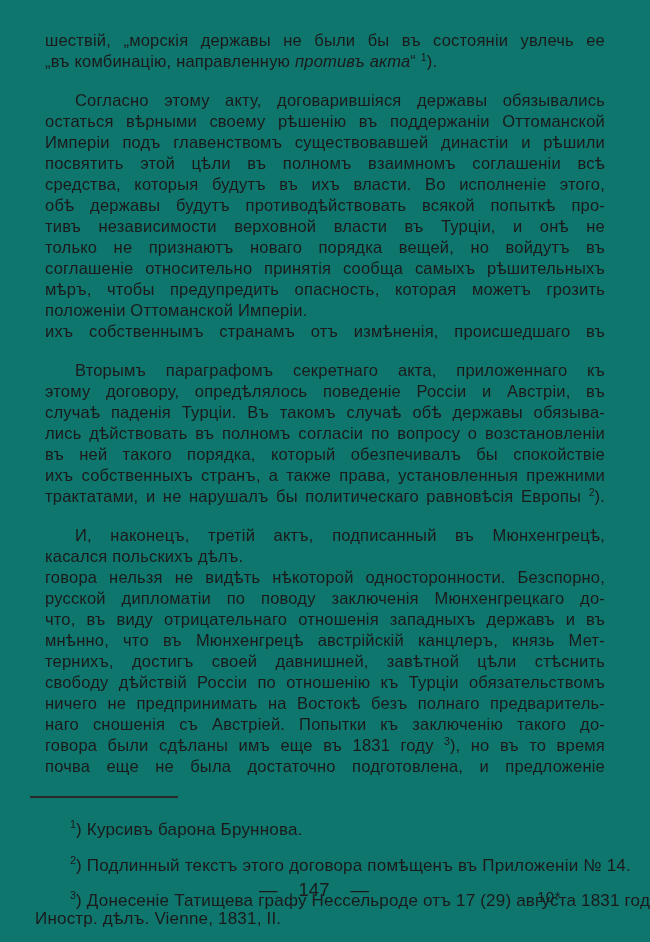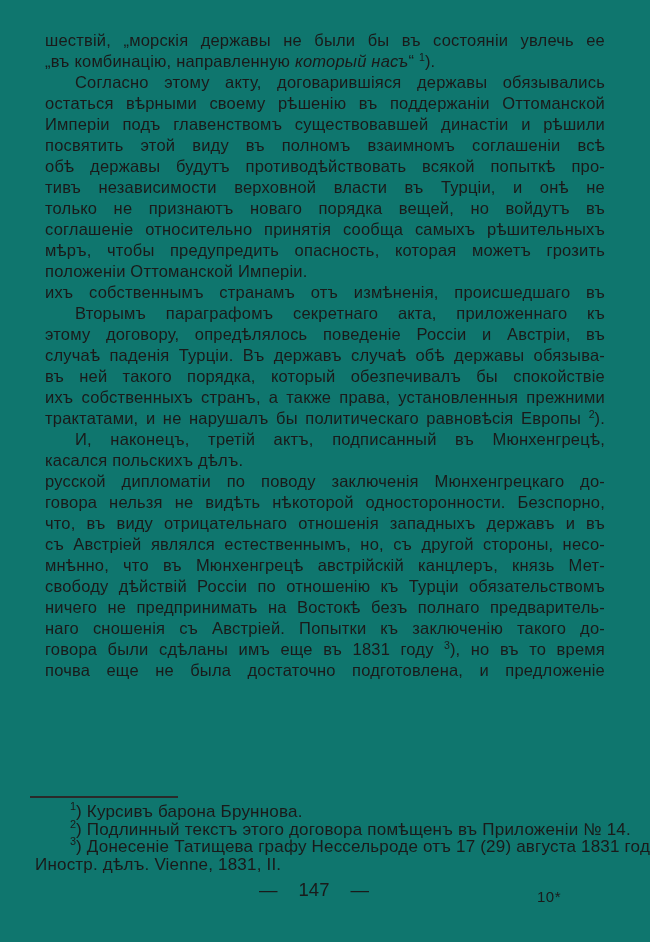--- a/index.html
+++ b/index.html
@@ -22,21 +22,21 @@
     letter-spacing: 0.2px;
   }
   .line {
     text-align: justify;
     text-align-last: left;
     height: 21px;
     overflow: visible;
     white-space: nowrap;
   }
   .line.just { text-align-last: justify; }
-  .line.indent { text-indent: 30px; }
+  .line.indent { text-indent: 30px; margin-top: 18px; }
   .it { font-style: italic; }
   .sup {
     font-size: 64%;
     vertical-align: super;
     line-height: 0;
     letter-spacing: 0;
   }
   .fn-rule {
     position: absolute;
     left: 30px;
@@ -73,45 +73,47 @@
     letter-spacing: 0.5px;
   }
 </style>
 </head>
 <body>
 
 <div class="page">
 
   <div class="bodytext">
       <div class="line just"><span>шествій, „морскія державы не были бы въ состояніи увлечь ее</span></div>
-      <div class="line"><span>„въ комбинацію, направленную </span><span class="it">который насъ</span><span>“ </span><span class="sup">1</span><span>).</span></div>
+      <div class="line"><span>„въ комбинацію, направленную </span><span class="it">противъ акта</span><span>“ </span><span class="sup">1</span><span>).</span></div>
       <div class="line indent just"><span>Согласно этому акту, договарившіяся державы обязывались</span></div>
       <div class="line just"><span>остаться вѣрными своему рѣшенію въ поддержаніи Оттоманской</span></div>
       <div class="line just"><span>Имперіи подъ главенствомъ существовавшей династіи и рѣшили</span></div>
-      <div class="line just"><span>посвятить этой виду въ полномъ взаимномъ соглашеніи всѣ</span></div>
+      <div class="line just"><span>посвятить этой цѣли въ полномъ взаимномъ соглашеніи всѣ</span></div>
+      <div class="line just"><span>средства, которыя будутъ въ ихъ власти. Во исполненіе этого,</span></div>
       <div class="line just"><span>обѣ державы будутъ противодѣйствовать всякой попыткѣ про-</span></div>
       <div class="line just"><span>тивъ независимости верховной власти въ Турціи, и онѣ не</span></div>
       <div class="line just"><span>только не признаютъ новаго порядка вещей, но войдутъ въ</span></div>
       <div class="line just"><span>соглашеніе относительно принятія сообща самыхъ рѣшительныхъ</span></div>
       <div class="line just"><span>мѣръ, чтобы предупредить опасность, которая можетъ грозить</span></div>
       <div class="line"><span>положеніи Оттоманской Имперіи.</span></div>
       <div class="line just"><span>ихъ собственнымъ странамъ отъ измѣненія, происшедшаго въ</span></div>
       <div class="line indent just"><span>Вторымъ параграфомъ секретнаго акта, приложеннаго къ</span></div>
       <div class="line just"><span>этому договору, опредѣлялось поведеніе Россіи и Австріи, въ</span></div>
-      <div class="line just"><span>случаѣ паденія Турціи. Въ державъ случаѣ обѣ державы обязыва-</span></div>
+      <div class="line just"><span>случаѣ паденія Турціи. Въ такомъ случаѣ обѣ державы обязыва-</span></div>
+      <div class="line just"><span>лись дѣйствовать въ полномъ согласіи по вопросу о возстановленіи</span></div>
       <div class="line just"><span>въ ней такого порядка, который обезпечивалъ бы спокойствіе</span></div>
       <div class="line just"><span>ихъ собственныхъ странъ, а также права, установленныя прежними</span></div>
       <div class="line just"><span>трактатами, и не нарушалъ бы политическаго равновѣсія Европы </span><span class="sup">2</span><span>).</span></div>
       <div class="line indent just"><span>И, наконецъ, третій актъ, подписанный въ Мюнхенгрецѣ,</span></div>
       <div class="line"><span>касался польскихъ дѣлъ.</span></div>
+      <div class="line just"><span>говора нельзя не видѣть нѣкоторой односторонности. Безспорно,</span></div>
       <div class="line just"><span>русской дипломатіи по поводу заключенія Мюнхенгрецкаго до-</span></div>
-      <div class="line just"><span>говора нельзя не видѣть нѣкоторой односторонности. Безспорно,</span></div>
       <div class="line just"><span>что, въ виду отрицательнаго отношенія западныхъ державъ и въ</span></div>
-      <div class="line just"><span>съ Австріей являлся естественнымъ, но, съ другой стороны, несо-</span></div>
       <div class="line just"><span>мнѣнно, что въ Мюнхенгрецѣ австрійскій канцлеръ, князь Мет-</span></div>
+      <div class="line just"><span>тернихъ, достигъ своей давнишней, завѣтной цѣли стѣснить</span></div>
       <div class="line just"><span>свободу дѣйствій Россіи по отношенію къ Турціи обязательствомъ</span></div>
       <div class="line just"><span>ничего не предпринимать на Востокѣ безъ полнаго предваритель-</span></div>
       <div class="line just"><span>наго сношенія съ Австріей. Попытки къ заключенію такого до-</span></div>
       <div class="line just"><span>говора были сдѣланы имъ еще въ 1831 году </span><span class="sup">3</span><span>), но въ то время</span></div>
       <div class="line just"><span>почва еще не была достаточно подготовлена, и предложеніе</span></div>
     </div>
 
   <div class="fn-rule"></div>
 
   <div class="footnotes">

